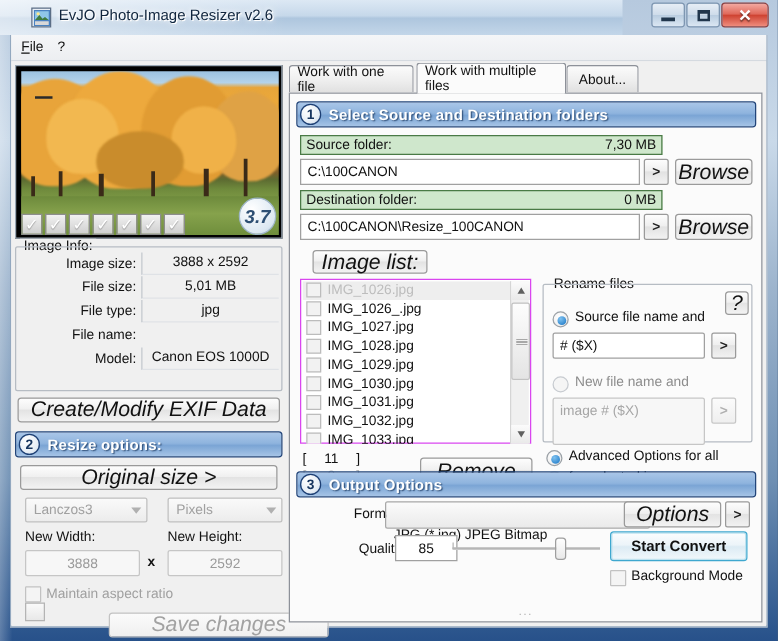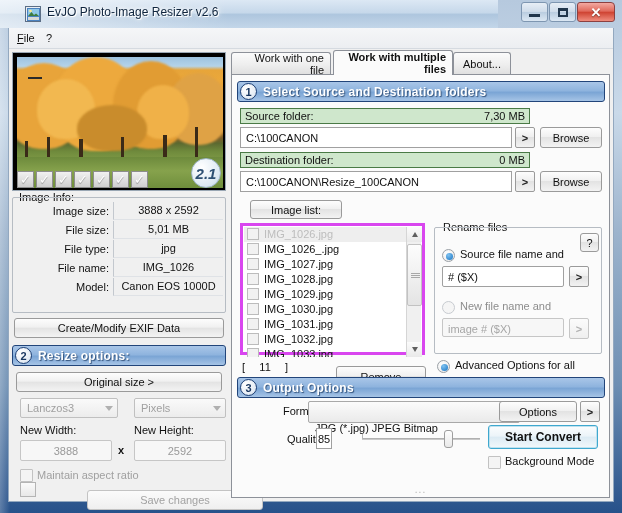--- a/index.html
+++ b/index.html
@@ -141,22 +141,22 @@
   }
   .info-val {
     position: absolute; left: 100px; width: 110px; height: 18px;
     border-left: 1px solid #c3c8ce; border-bottom: 1px solid #dfe2e6;
     text-align: center; font-size: 11px; color: #111; padding-top: 2px;
   }
 
   .btn {
     background: linear-gradient(180deg,#fdfdfd 0%,#f0f0f0 46%,#e3e3e3 50%,#f3f3f3 100%);
     border: 1px solid #9a9a9a; border-radius: 3px;
-    font-size: 11px; color: #111; text-align: right;
-    display: flex; align-items: center; justify-content: center;
+    font-size: 17px; color: #111; text-align: right;
+    display: flex; align-items: center; justify-content: center; font-style: italic;
   }
   .btn.disabled{ color:#a2a2a2; background:linear-gradient(180deg,#fbfbfb,#efefef); border-color:#c3c3c3;margin-left:37px;}
   #btn-exif { position: absolute; left: 2px; top: 266px; width: 210px; height: 20px; }
 
   
   .sect-header {
     position: absolute; height: 21px;
     border: 1px solid #22457a; border-radius: 3px;
     background: linear-gradient(180deg,#a9c6e8 0%, #8fb4de 45%, #7ba5d5 55%, #a6c4e6 100%);
   }
@@ -218,25 +218,24 @@
   #right-col { position: absolute; left: 222px; top: 3px; width: 379px; height: 446px; }
 
   .tab {
     position: absolute; top: 0; height: 22px;
     border: 1px solid #8d9199; border-bottom: none;
     border-radius: 3px 3px 0 0;
     background: linear-gradient(180deg,#fbfbfb 0%, #eeeeee 55%, #e0e0e0 100%);
     font-size: 11px; color: #111;
     display: flex; align-items: center; justify-content: center;
     padding: 0 6px;
-    text-align: right;
   }
   .tab.active {
     top: -2px; height: 25px; background: #fbfbfb; z-index: 5;
-    border-color: #8d9199; font-weight: bold;
+    border-color: #8d9199; font-weight: normal;
   }
   #tab0 { left: 0; width: 100px; }
   #tab1 { left: 102px; width: 120px; }
   #tab2 { left: 222px; width: 58px; }
 
   #tabpanel {
     position: absolute; left: 0; top: 22px; width: 379px; height: 424px;
     background: #fbfbfb; border: 1px solid #8d9199;
   }
   #tabgrip{
@@ -273,21 +272,21 @@
   }
   #ab-src { left: 283px; top: 52px; }
   #ab-dst { left: 283px; top: 96px; }
   #btn-browse1 { position: absolute; left: 308px; top: 52px; width: 62px; height: 21px; }
   #btn-browse2 { position: absolute; left: 308px; top: 96px; width: 62px; height: 21px; }
 
   #btn-imagelist { position: absolute; left: 18px; top: 125px; width: 92px; height: 19px; }
 
   #listbox {
     position: absolute; left: 8px; top: 148px; width: 185px; height: 132px;
-    background: #fff; border: 3px solid #d946ef;
+    background: #fff; border: 1px solid #d946ef;
   }
   #listinner{ position:absolute; left:1px; top:1px; width:167px; height:130px; overflow:hidden;}
   .li {
     position: relative; height: 15px; padding-left: 20px;
     font-size: 11px; color: #111; line-height: 15px;
   }
   .li.sel-row { background: #eeeeee; color: #bdbdbd; }
   .li .lcb {
     position: absolute; left: 3px; top: 1px; width: 12px; height: 12px;
     border: 1px solid #bcbcbc; background: #f2f2f2;
@@ -333,21 +332,21 @@
     content: ''; position: absolute; left: 3px; top: 3px;
     width: 7px; height: 7px; border-radius: 50%;
     background: radial-gradient(circle at 35% 30%, #7fc2f0, #1774c4);
   }
   .radio.off { border-color:#c7cbd0; background:#f5f5f5; }
   #rb-src { left: 210px; top: 174px; }
   #lbl-rb-src { left: 228px; top: 173px; }
   #rb-new { left: 210px; top: 226px; }
   #lbl-rb-new { left: 228px; top: 225px; color: #8d8d8d; }
   #pat1 { left: 210px; top: 191px; width: 122px; height: 21px; text-align: left; padding-left: 5px; color:#111; background:#fff; border-color:#a0a0a0;}
-  #pat2 { left: 210px; top: 243px; width: 122px; height: 19px; text-align: left; padding-left: 5px; color:#a6a6a6; background:#f7f7f7;}
+  #pat2 { left: 210px; top: 243px; width: 122px; height: 38px; text-align: left; padding-left: 5px; color:#a6a6a6; background:#f7f7f7;}
   #ab-p1 { left: 337px; top: 191px; }
   #ab-p2 { left: 337px; top: 243px; color:#b0b0b0; background:linear-gradient(180deg,#fbfbfb,#efefef); border-color:#c6c6c6;}
   #rb-adv { left: 205px; top: 285px; }
   #lbl-adv { left: 223px; top: 284px; }
   #rb-selimg { left: 205px; top: 302px; }
   #lbl-selimg { left: 223px; top: 301px; }
 
   
   #lbl-format { left: 51px; top: 330px; }
   #sel-format {
@@ -359,21 +358,21 @@
   #sel-format .arrow {
     position: absolute; right: 6px; top: 8px; width: 0; height: 0;
     border-left: 4px solid transparent; border-right: 4px solid transparent;
     border-top: 5px solid #3a3a3a;
   }
   #btn-options { position: absolute; left: 267px; top: 326px; width: 78px; height: 21px; }
   #ab-options { left: 348px; top: 326px; }
 
   #lbl-quality { left: 55px; top: 358px; }
   #in-quality {
-    position: absolute; left: 84px; top: 353px; width: 16px; height: 21px;
+    position: absolute; left: 84px; top: 353px; width: 50px; height: 21px;
     border: 1px solid #a0a0a0; background: #fff;
     font-size: 11px; color: #111; text-align: center; padding-top: 4px;
   }
   #slider { position: absolute; left: 130px; top: 353px; width: 118px; height: 21px; }
   #slider-track {
     position: absolute; left: 0; top: 10px; width: 118px; height: 2px;
     background: #c8c8c8; border-top: 1px solid #b0b0b0;
   }
   #slider-tick{ position:absolute; left:0; top:6px; width:1px; height:5px; background:#b6b6b6;}
   #slider-thumb {
@@ -447,21 +446,21 @@
             <div class="tree" style="left:60px;top:48px;width:70px;height:46px;background:#c98c2c;"></div>
             <div class="trunk" style="left:30px;top:80px;width:3px;height:26px;"></div>
             <div class="trunk" style="left:62px;top:82px;width:4px;height:24px;"></div>
             <div class="trunk" style="left:104px;top:80px;width:3px;height:26px;"></div>
             <div class="trunk" style="left:146px;top:78px;width:4px;height:28px;"></div>
             <div class="trunk" style="left:178px;top:70px;width:3px;height:34px;"></div>
             <div class="trunk" style="left:8px;top:84px;width:3px;height:22px;"></div>
             <div style="position:absolute;left:0;top:100px;width:206px;height:31px;
                         background:linear-gradient(180deg,#6d8a3c,#86a24c 45%,#6f8e3c);"></div>
           </div>
-          <div id="badge">2.1</div>
+          <div id="badge">3.7</div>
           <div id="checkrow">
             <div class="chk">✓</div>
             <div class="chk">✓</div>
             <div class="chk">✓</div>
             <div class="chk">✓</div>
             <div class="chk">✓</div>
             <div class="chk">✓</div>
             <div class="chk">✓</div>
           </div>
         </div>
@@ -475,21 +474,20 @@
           <div class="info-row" style="top:23px;">
             <div class="info-key">File size:</div>
             <div class="info-val">5,01 MB</div>
           </div>
           <div class="info-row" style="top:42px;">
             <div class="info-key">File type:</div>
             <div class="info-val">jpg</div>
           </div>
           <div class="info-row" style="top:61px;">
             <div class="info-key">File name:</div>
-            <div class="info-val">IMG_1026</div>
           </div>
           <div class="info-row" style="top:80px;">
             <div class="info-key">Model:</div>
             <div class="info-val">Canon EOS 1000D</div>
           </div>
         </div>
 
         <div class="btn" id="btn-exif">Create/Modify EXIF Data</div>
 
         <div class="sect-header" id="sect2">

